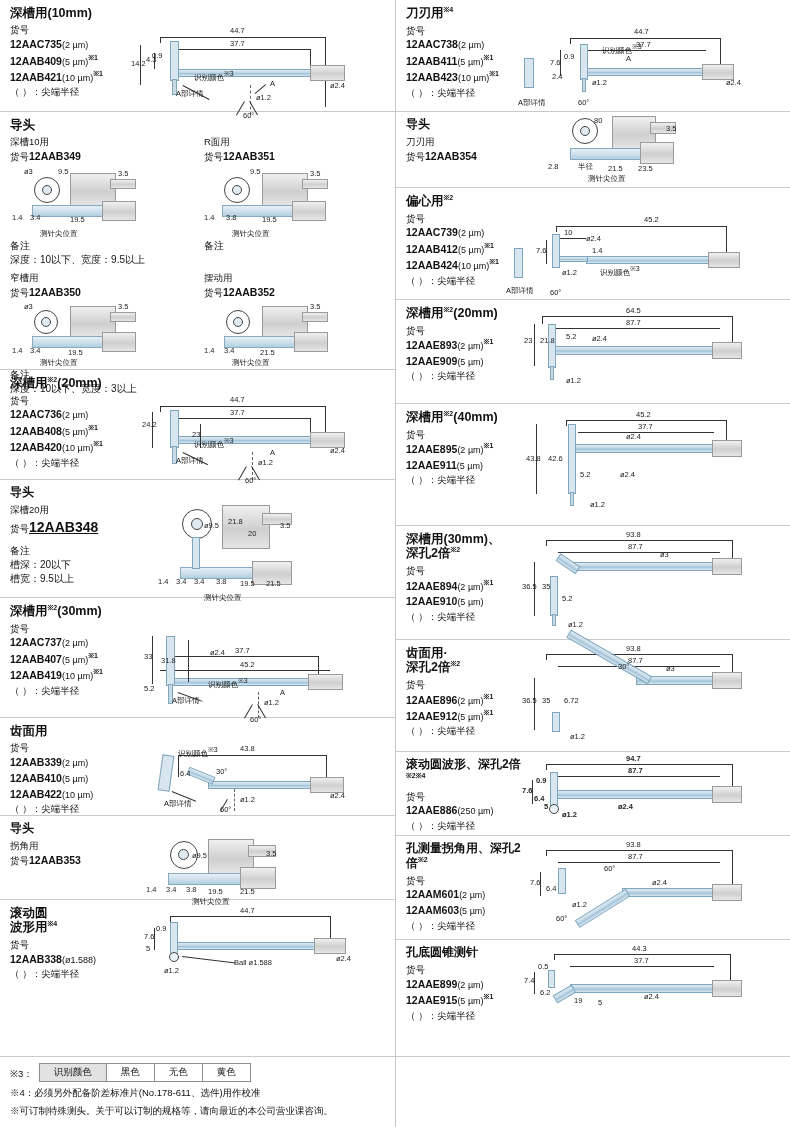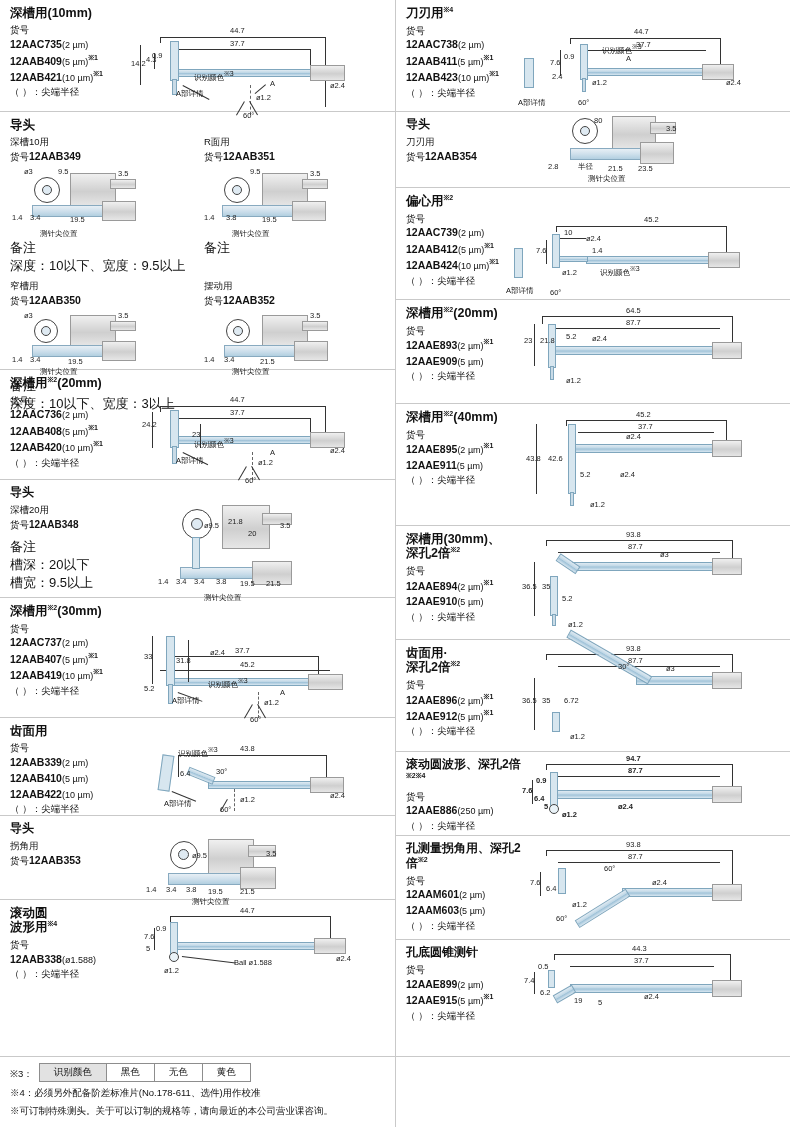--- a/index.html
+++ b/index.html
@@ -25,21 +25,21 @@
   .blk-title {
     font-size: 12.5px;
     font-weight: bold;
     line-height: 1.15;
     margin-bottom: 3px;
   }
   .sup { font-size: 7px; vertical-align: super; }
   .lbl { font-size: 9.5px; line-height: 1.45; }
   .code { font-size: 10.5px; font-weight: bold; line-height: 1.5; }
   .code .unit { font-weight: normal; font-size: 9px; }
-  .note { font-size: 13px; line-height: 1.4; }
+  .note { font-size: 10px; line-height: 1.4; }
   .row { display: flex; }
   .textcol { width: 120px; flex: 0 0 120px; }
   .figcol { flex: 1 1 auto; position: relative; }
 
   
   .fig { position: relative; width: 100%; }
   .dimline { position:absolute; border-top: 1px solid #333; height:0; }
   .dimv { position:absolute; border-left: 1px solid #333; width:0; }
   .dimtxt { position:absolute; font-size: 7.5px; color:#222; white-space:nowrap; }
   .tick { position:absolute; width:1px; background:#333; }
@@ -253,21 +253,21 @@
           </div>
         </div>
       </div>
     </div>
 
     <div class="blk" style="height:118px;">
       <div class="blk-title" style="font-size:12px;">导头</div>
       <div class="row">
         <div class="textcol">
           <div class="lbl">深槽20用</div>
-          <div class="lbl"><span>货号</span><span class="code" style="font-size:10px;">12AAB348</span></div>
+          <div class="lbl"><span>货号</span><span class="code" style="font-size:14px;text-decoration:underline;">12AAB348</span></div>
           <div class="note" style="margin-top:6px;">备注</div>
           <div class="note" style="white-space:pre-line;">槽深：20以下
 槽宽：9.5以上</div>
         </div>
         <div class="figcol">
           <div class="fig" style="height:106px;">
             <div class="dot" style="left:52px; top:6px; width:30px; height:30px;"></div>
             <div class="dot" style="left:61px; top:15px; width:12px; height:12px; background:#dfeaf2;"></div>
             <div class="grayblk" style="left:92px; top:2px; width:48px; height:44px;"></div>
             <div class="grayblk" style="left:132px; top:10px; width:30px; height:12px;"></div>
@@ -308,21 +308,21 @@
             <div class="dimtxt" style="left:105px; top:24px;">37.7</div>
             <div class="dimline" style="left:30px; top:48px; width:170px;"></div>
             <div class="dimtxt" style="left:110px; top:38px;">45.2</div>
             <div class="shaft" style="left:42px; top:56px; width:150px; height:8px;"></div>
             <div class="grayblk" style="left:178px; top:52px; width:35px; height:16px;"></div>
             <div class="needle" style="left:36px; top:14px; width:9px; height:50px;"></div>
             <div class="needle" style="left:38px; top:62px; width:5px; height:20px; background:#c9dbe7;"></div>
             <div class="dimv" style="left:22px; top:14px; height:48px;"></div>
             <div class="dimtxt" style="left:14px; top:30px;">33</div>
             <div class="dimv" style="left:58px; top:18px; height:42px;"></div>
-            <div class="dimtxt" style="left:46px; top:34px;">31.8</div>
+            <div class="dimtxt" style="left:31px; top:34px;">31.8</div>
             <div class="dimtxt" style="left:14px; top:62px;">5.2</div>
             <div class="dimtxt" style="left:80px; top:26px;">ø2.4</div>
             <div class="capline" style="left:48px; top:70px; width:26px; transform: rotate(20deg);"></div>
             <div class="cap" style="left:42px; top:74px;">A部详情</div>
             <div class="cap" style="left:78px; top:54px;"><span>识别颜色</span><span class="sup">※3</span></div>
             <div class="dimtxt" style="left:150px; top:66px;">A</div>
             <div class="ctrv" style="left:128px; top:70px; height:26px;"></div>
             <div class="capline" style="left:114px; top:96px; width:16px; transform: rotate(-60deg);"></div>
             <div class="capline" style="left:128px; top:82px; width:16px; transform: rotate(60deg);"></div>
             <div class="dimtxt" style="left:134px; top:76px;">ø1.2</div>

